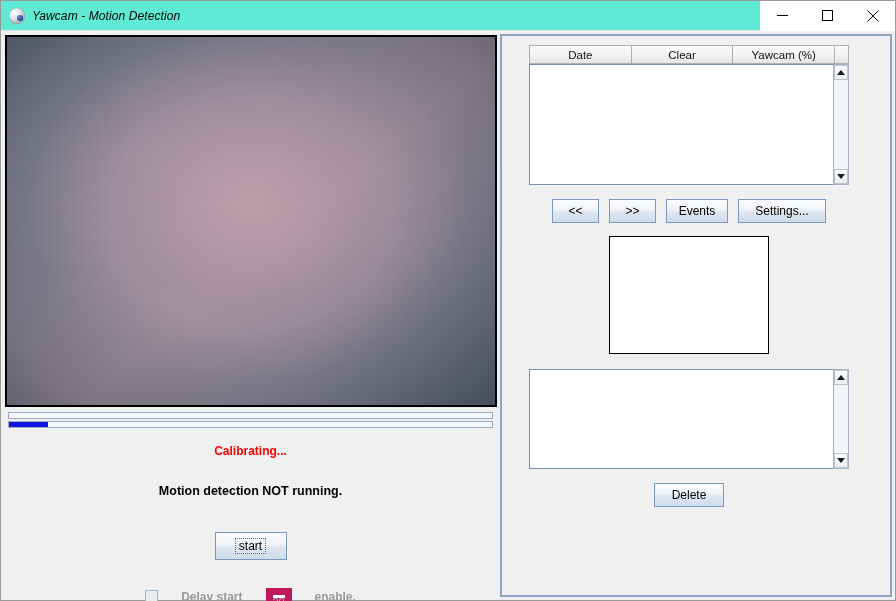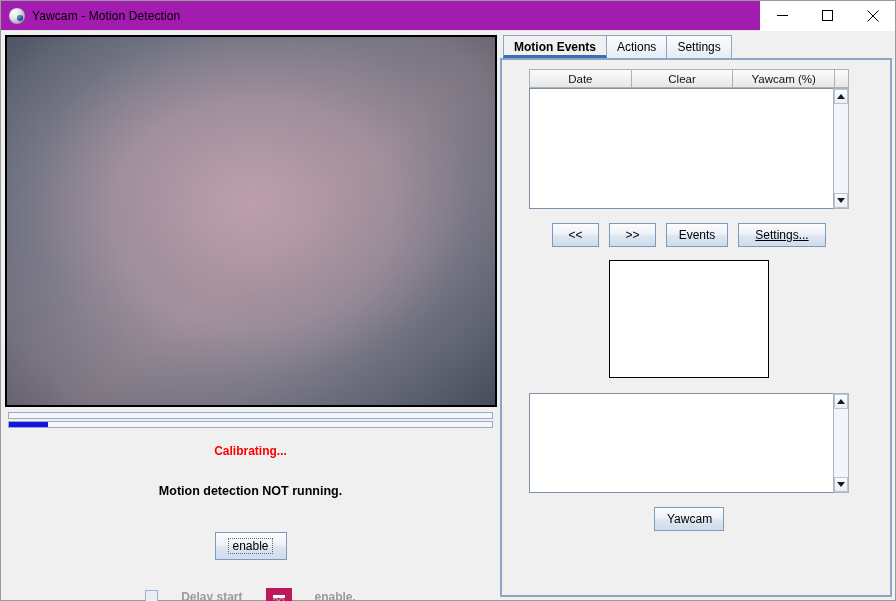--- a/index.html
+++ b/index.html
@@ -16,25 +16,26 @@
     width: 896px; height: 601px;
     background: #f0f0f0;
     border: 1px solid #9a9a9a;
     display: flex;
     flex-direction: column;
   }
 
   
   .titlebar {
     height: 30px;
-    background: #a21caf;
+    background: #5eead4;
     display: flex;
     align-items: center;
     flex: 0 0 30px;
     border-bottom: 1px solid #e4e4e4;
+    font-style: italic;
   }
   .titlebar-icon {
     width: 16px; height: 16px;
     margin-left: 8px; margin-right: 7px;
     position: relative;
     flex: 0 0 16px;
   }
   .titlebar-icon .ball {
     position: absolute; inset: 0;
     border-radius: 50%;
@@ -307,21 +308,21 @@
 
   .btn-row {
     display: flex;
     gap: 10px;
     margin-top: 14px;
     flex: 0 0 auto;
   }
   .btn-row .btn { min-width: 47px; text-align: center; padding: 4px 10px; }
   .btn-nav { width: 47px; }
   .btn-clear { width: 62px; }
-  .btn-settings { width: 88px; text-decoration: underline; }
+  .btn-settings { width: 88px; }
 
   .preview-box {
     width: 160px; height: 118px;
     background: #ffffff;
     border: 1px solid #000000;
     margin-top: 13px;
     flex: 0 0 auto;
   }
 
   .list-box {
@@ -394,45 +395,34 @@
         <div class="pbar">
           <div class="pbar-inner" id="pb-bottom" style="width: 8%;"></div>
         </div>
       </div>
 
       <div class="status-area">
         <div class="calibrating">Calibrating...</div>
         <div class="notrunning">Motion detection NOT running.</div>
 
         <div class="btn btn-enable">
-          <span class="focusring">enable</span>
+          <span class="focusring">start</span>
         </div>
 
         <div class="delay-row">
           <div class="chk"></div>
           <span>Delay start</span>
           <div class="spin">20</div>
           <span>enable.</span>
         </div>
       </div>
     </div>
 
     <div class="right">
 
-      <div class="tabstrip">
-        <div class="tab active">
-          <span>Motion Events</span>
-        </div>
-        <div class="tab">
-          <span>Actions</span>
-        </div>
-        <div class="tab">
-          <span>Settings</span>
-        </div>
-      </div>
 
       <div class="tabpanel">
 
         <div class="table-box">
           <div class="table-head">
             <div class="th">Date</div>
             <div class="th">Clear</div>
             <div class="th">Yawcam (%)</div>
             <div class="th last"></div>
           </div>
@@ -465,19 +455,19 @@
             <div class="scroll-btn">
                 <div class="arrow-up"></div>
               </div>
             <div class="scroll-track"></div>
             <div class="scroll-btn">
                 <div class="arrow-down"></div>
               </div>
           </div>
         </div>
 
-        <div class="btn btn-delete">Yawcam</div>
+        <div class="btn btn-delete">Delete</div>
 
       </div>
     </div>
 
   </div>
 </div>
 
 </body></html>

